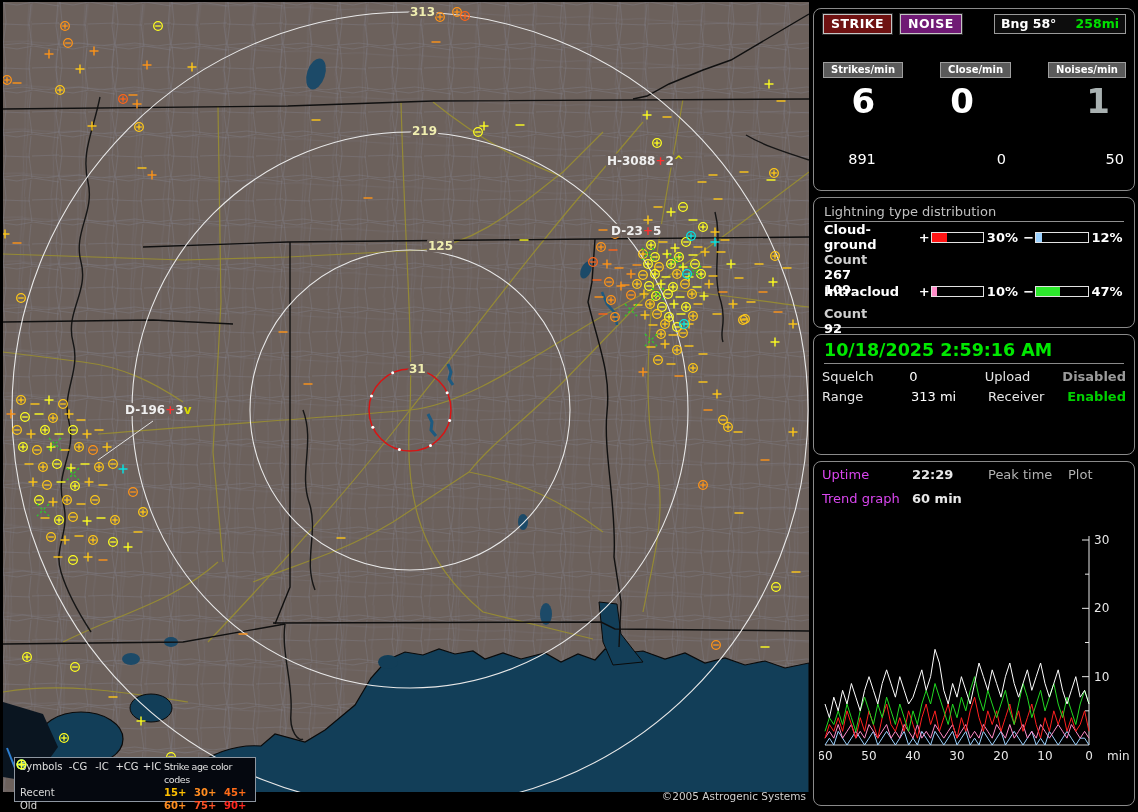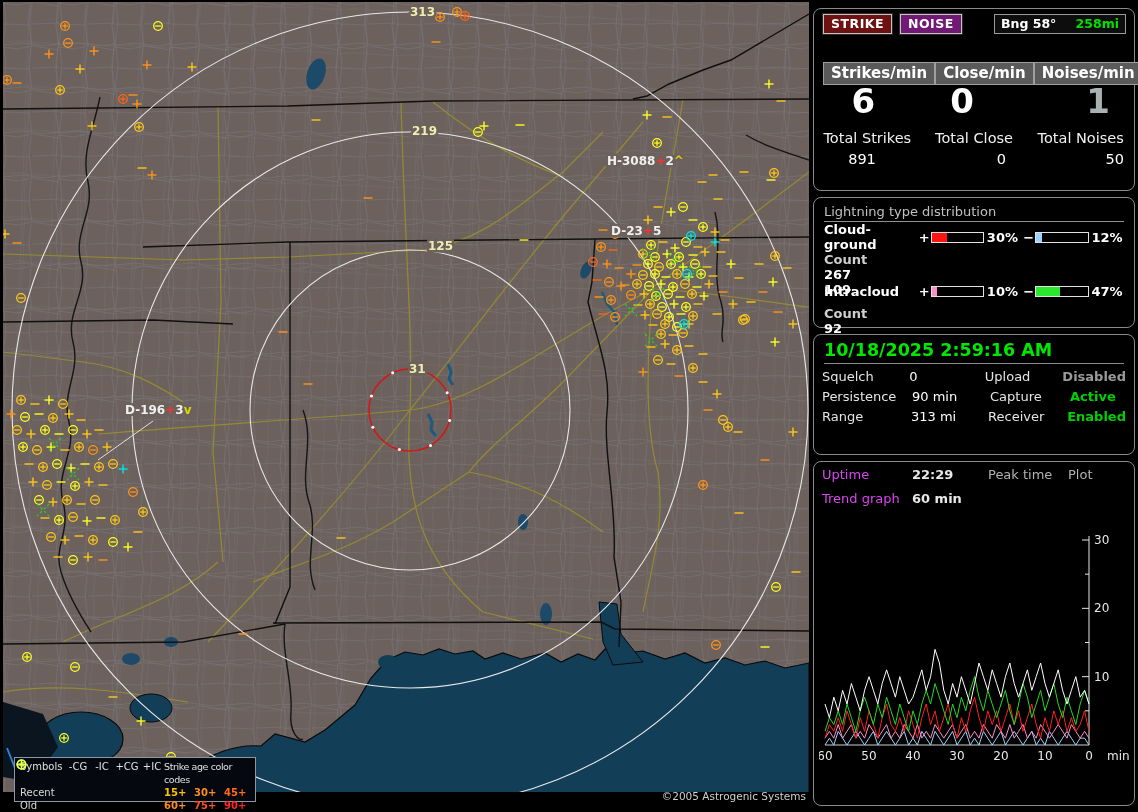--- a/index.html
+++ b/index.html
@@ -39,21 +39,21 @@
   .pushbtn { font-weight:700; font-size:12.5px; color:#fff; padding:1px 7px 2px;
              border:1px solid #c4c4c4; box-shadow:0 0 0 1px #2a2a2a; letter-spacing:.5px; cursor:default; }
   .strike { background:#6e1111; }
   .noise  { background:#701a75; }
   .bngbox { margin-left:auto; width:132px; background:#0d0d0d; border:1px solid #9a9a9a;
             display:flex; justify-content:space-between; padding:1px 6px 2px;
             font-weight:700; font-size:12.5px; color:#fff; }
   .bngmi { color:#00e000; }
   .chips { position:absolute; left:9px; right:8px; top:53px; display:flex; justify-content:space-between; }
   .chip { background:#5a5a5a; border:1px solid #9e9e9e; color:#fff; font-weight:700;
-          font-size:15px; padding:1px 7px 2px; }
+          font-size:10px; padding:1px 7px 2px; }
   .bigrow { position:absolute; left:0; right:0; top:72px; display:flex; }
   .bigrow div { flex:1; text-align:center; font-size:34px; font-weight:700; color:#fff; line-height:40px;}
   .bigrow div:nth-child(3) { color:#a9b1b1; text-align:right; padding-right:24px; }
   .totlbl { position:absolute; left:0; right:0; top:121px; display:flex; }
   .totlbl div { flex:1; text-align:center; font-size:14.5px; color:#f0f0f0; }
   .totval { position:absolute; left:0; right:0; top:142px; display:flex; font-size:14.5px; color:#fff; }
   .totval div { flex:1; }
   .totval .v1 { text-align:center; }
   .totval .v2 { text-align:right; padding-right:22px; }
   .totval .v3 { text-align:right; padding-right:10px; }
@@ -1279,25 +1279,20 @@
       <div class="chips">
         <div class="chip">Strikes/min</div>
         <div class="chip">Close/min</div>
         <div class="chip">Noises/min</div>
       </div>
       <div class="bigrow">
         <div>6</div>
         <div>0</div>
         <div>1</div>
       </div>
-      <div class="totlbl">
-        <div>Total Strikes</div>
-        <div>Total Close</div>
-        <div>Total Noises</div>
-      </div>
       <div class="totval">
         <div class="v1">891</div>
         <div class="v2">0</div>
         <div class="v3">50</div>
       </div>
     </div>
 
     <div class="panel" id="p2">
       <div class="dtitle">Lightning type distribution</div>
       <div class="drow" style="top:31px;">
@@ -1338,26 +1333,20 @@
       </div>
     </div>
 
     <div class="panel" id="p3">
       <div class="date">10/18/2025 2:59:16 AM</div>
       <div class="srow">
         <div class="c1">Squelch</div>
         <div class="c2">0</div>
         <div class="c3">Upload</div>
         <div class="c4" style="color: rgb(154, 154, 154);">Disabled</div>
-      </div>
-      <div class="srow">
-        <div class="c1">Persistence</div>
-        <div class="c2">90 min</div>
-        <div class="c3">Capture</div>
-        <div class="c4" style="color: rgb(0, 208, 0);">Active</div>
       </div>
       <div class="srow">
         <div class="c1">Range</div>
         <div class="c2">313 mi</div>
         <div class="c3">Receiver</div>
         <div class="c4" style="color: rgb(0, 208, 0);">Enabled</div>
       </div>
     </div>
 
     <div class="panel" id="p4">

